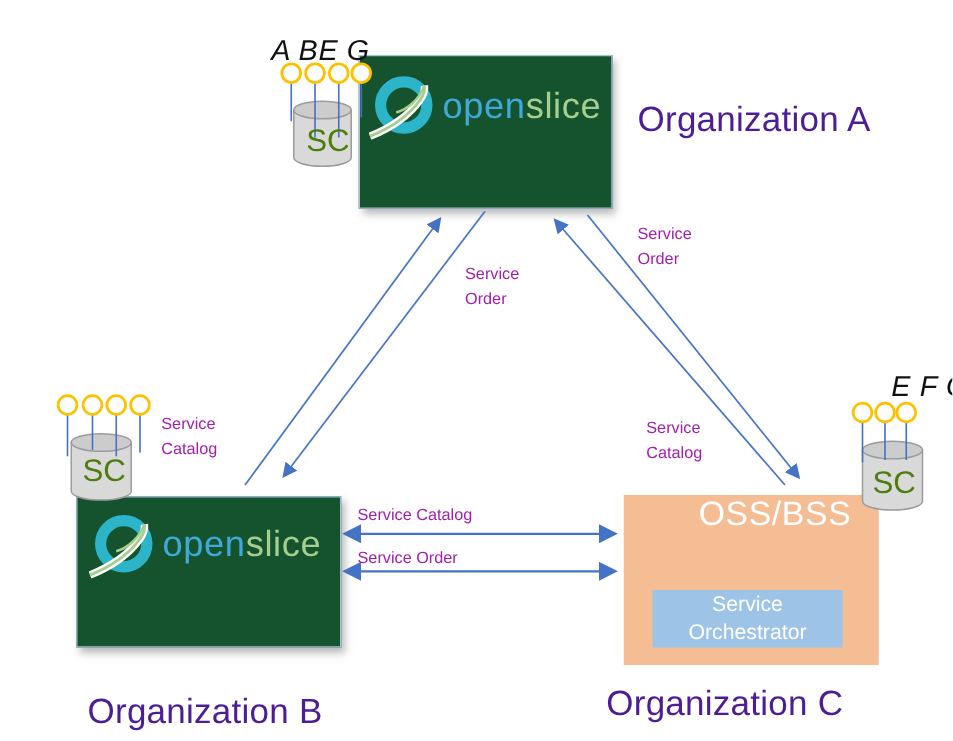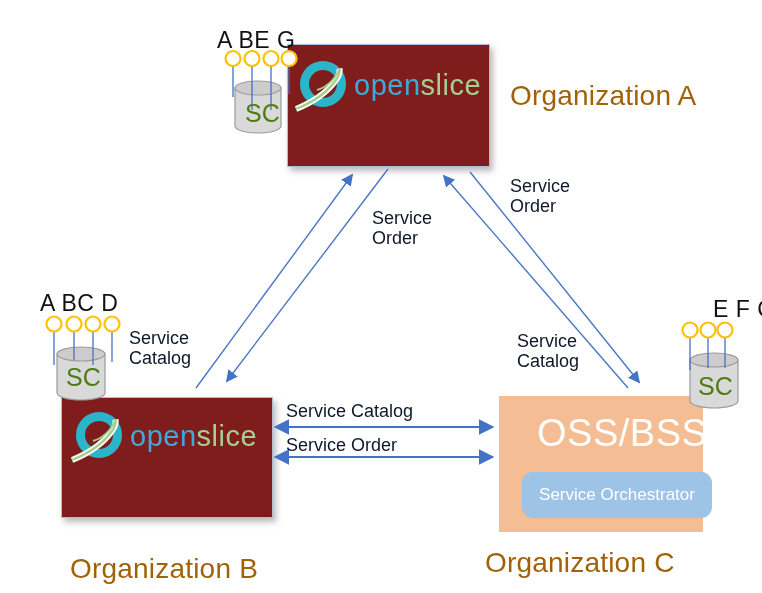--- a/index.html
+++ b/index.html
@@ -2,43 +2,43 @@
 <html><head>
 <meta charset="utf-8">
 <style>
   html,body{margin:0;padding:0;background:#fff;}
   .canvas{
     position:relative;width:762px;height:593px;background:#fff;overflow:hidden;
     font-family:"Liberation Sans",sans-serif;color:#1b1b1b;
   }
   
   .obox{
-    position:absolute;background:#7f1d1d;border:1.5px solid #a9bed9;
+    position:absolute;background:#14532d;border:1.5px solid #a9bed9;
     box-shadow:3px 4px 6px rgba(120,120,120,.5);box-sizing:border-box;
   }
   .logo-svg{position:absolute;}
   .logo-text{position:absolute;font-size:29px;letter-spacing:.5px;white-space:nowrap;}
   .lt-open{color:#3fa9da;}
   .lt-slice{color:#a6ce8e;}
   
   .cbox{position:absolute;background:#f4bd94;}
-  .oss-label{position:absolute;left:0;right:0;top:16px;text-align:center;
-    color:#fff;font-size:38px;letter-spacing:.5px;padding-left:38px;}
+  .oss-label{position:absolute;left:0;right:0;top:0;text-align:center;
+    color:#fff;font-size:27px;letter-spacing:.5px;padding-left:38px;}
   .orch-box{position:absolute;background:#9dc3e6;display:flex;align-items:center;justify-content:center;
     text-align:center;color:#fff;font-size:17px;line-height:22px;}
   
-  .org-title{position:absolute;font-size:28px;letter-spacing:.2px;color:#a16207;white-space:nowrap;}
+  .org-title{position:absolute;font-size:28px;letter-spacing:.2px;color:#4c1d95;white-space:nowrap;}
   
-  .edge-label{position:absolute;font-size:18px;line-height:19.5px;color:#0f172a;
+  .edge-label{position:absolute;font-size:13px;line-height:19.5px;color:#a21caf;
     white-space:pre-line;}
   .edge-label.oneline{white-space:nowrap;}
   
   .sc-label{position:absolute;font-size:25px;color:#4d7c0f;white-space:nowrap;}
   
-  .if-letters{position:absolute;font-size:23px;letter-spacing:.5px;color:#111;white-space:pre;}
+  .if-letters{position:absolute;font-size:23px;letter-spacing:.5px;color:#111;white-space:pre;font-style:italic;}
   svg.overlay{position:absolute;left:0;top:0;}
 </style>
 </head>
 <body>
 
 <div class="canvas">
 
   <div class="obox" style="left:287px;top:44px;width:203px;height:123px;">
     <svg class="logo-svg" style="left:7px;top:11px;" width="56" height="56" viewBox="0 0 56 56">
       <circle cx="28" cy="28" r="18.5" fill="none" stroke="#2CB5C9" stroke-width="9"></circle>
@@ -54,21 +54,21 @@
       <circle cx="28" cy="28" r="18.5" fill="none" stroke="#2CB5C9" stroke-width="9"></circle>
       <path d="M 1,53 C 16,47 31,38 41,24 C 44,20 45,16 44.5,12.5" fill="none" stroke="#ffffff" stroke-width="6"></path>
       <path d="M 1,53 C 16,47 31,38 41,24 C 44,20 45,16 44.5,12.5" fill="none" stroke="#a6ce8e" stroke-width="2.4"></path>
       <path d="M 44.5,12.5 C 40,24 31,31.5 22,34" fill="none" stroke="#a6ce8e" stroke-width="2"></path>
     </svg>
     <div class="logo-text" style="left:68px;top:22px;"><span class="lt-open">open</span><span class="lt-slice">slice</span></div>
   </div>
 
   <div class="cbox" style="left:499px;top:396px;width:204px;height:136px;">
     <div class="oss-label">OSS/BSS</div>
-    <div class="orch-box" style="left:23px;top:76px;width:190px;height:46px;border-radius:11px;">
+    <div class="orch-box" style="left:23px;top:76px;width:152px;height:46px;">
         <span>Service Orchestrator</span>
       </div>
   </div>
 
   <svg class="overlay" width="762" height="593" viewBox="0 0 762 593">
     <defs>
       <marker id="ah" viewBox="0 0 10 10" refX="8.5" refY="5" markerWidth="8.5" markerHeight="8.5" orient="auto-start-reverse">
         <path d="M0,0 L10,5 L0,10 z" fill="#4472C4"></path>
       </marker>
     </defs>
@@ -136,21 +136,20 @@
       <circle cx="708" cy="330" r="7.5"></circle>
       <circle cx="725" cy="330" r="7.5"></circle>
     </g>
   </svg>
 
   <div class="sc-label" style="left:245px;top:99px;">SC</div>
   <div class="sc-label" style="left:66px;top:363px;">SC</div>
   <div class="sc-label" style="left:698px;top:372px;">SC</div>
 
   <div class="if-letters" style="left:217px;top:27px;">A BE G</div>
-  <div class="if-letters" style="left:40px;top:290px;">A BC D</div>
   <div class="if-letters" style="left:713px;top:296px;">E F G</div>
 
   <div class="org-title" style="left:510px;top:80px;">Organization A</div>
   <div class="org-title" style="left:70px;top:541px;margin-top:12px;">Organization B</div>
   <div class="org-title" style="left:485px;top:547px;text-align:right;">Organization C</div>
 
   <div class="edge-label" style="left:372px;top:209px;">Service
 Order</div>
   <div class="edge-label" style="left:510px;top:177px;">Service
 Order</div>

